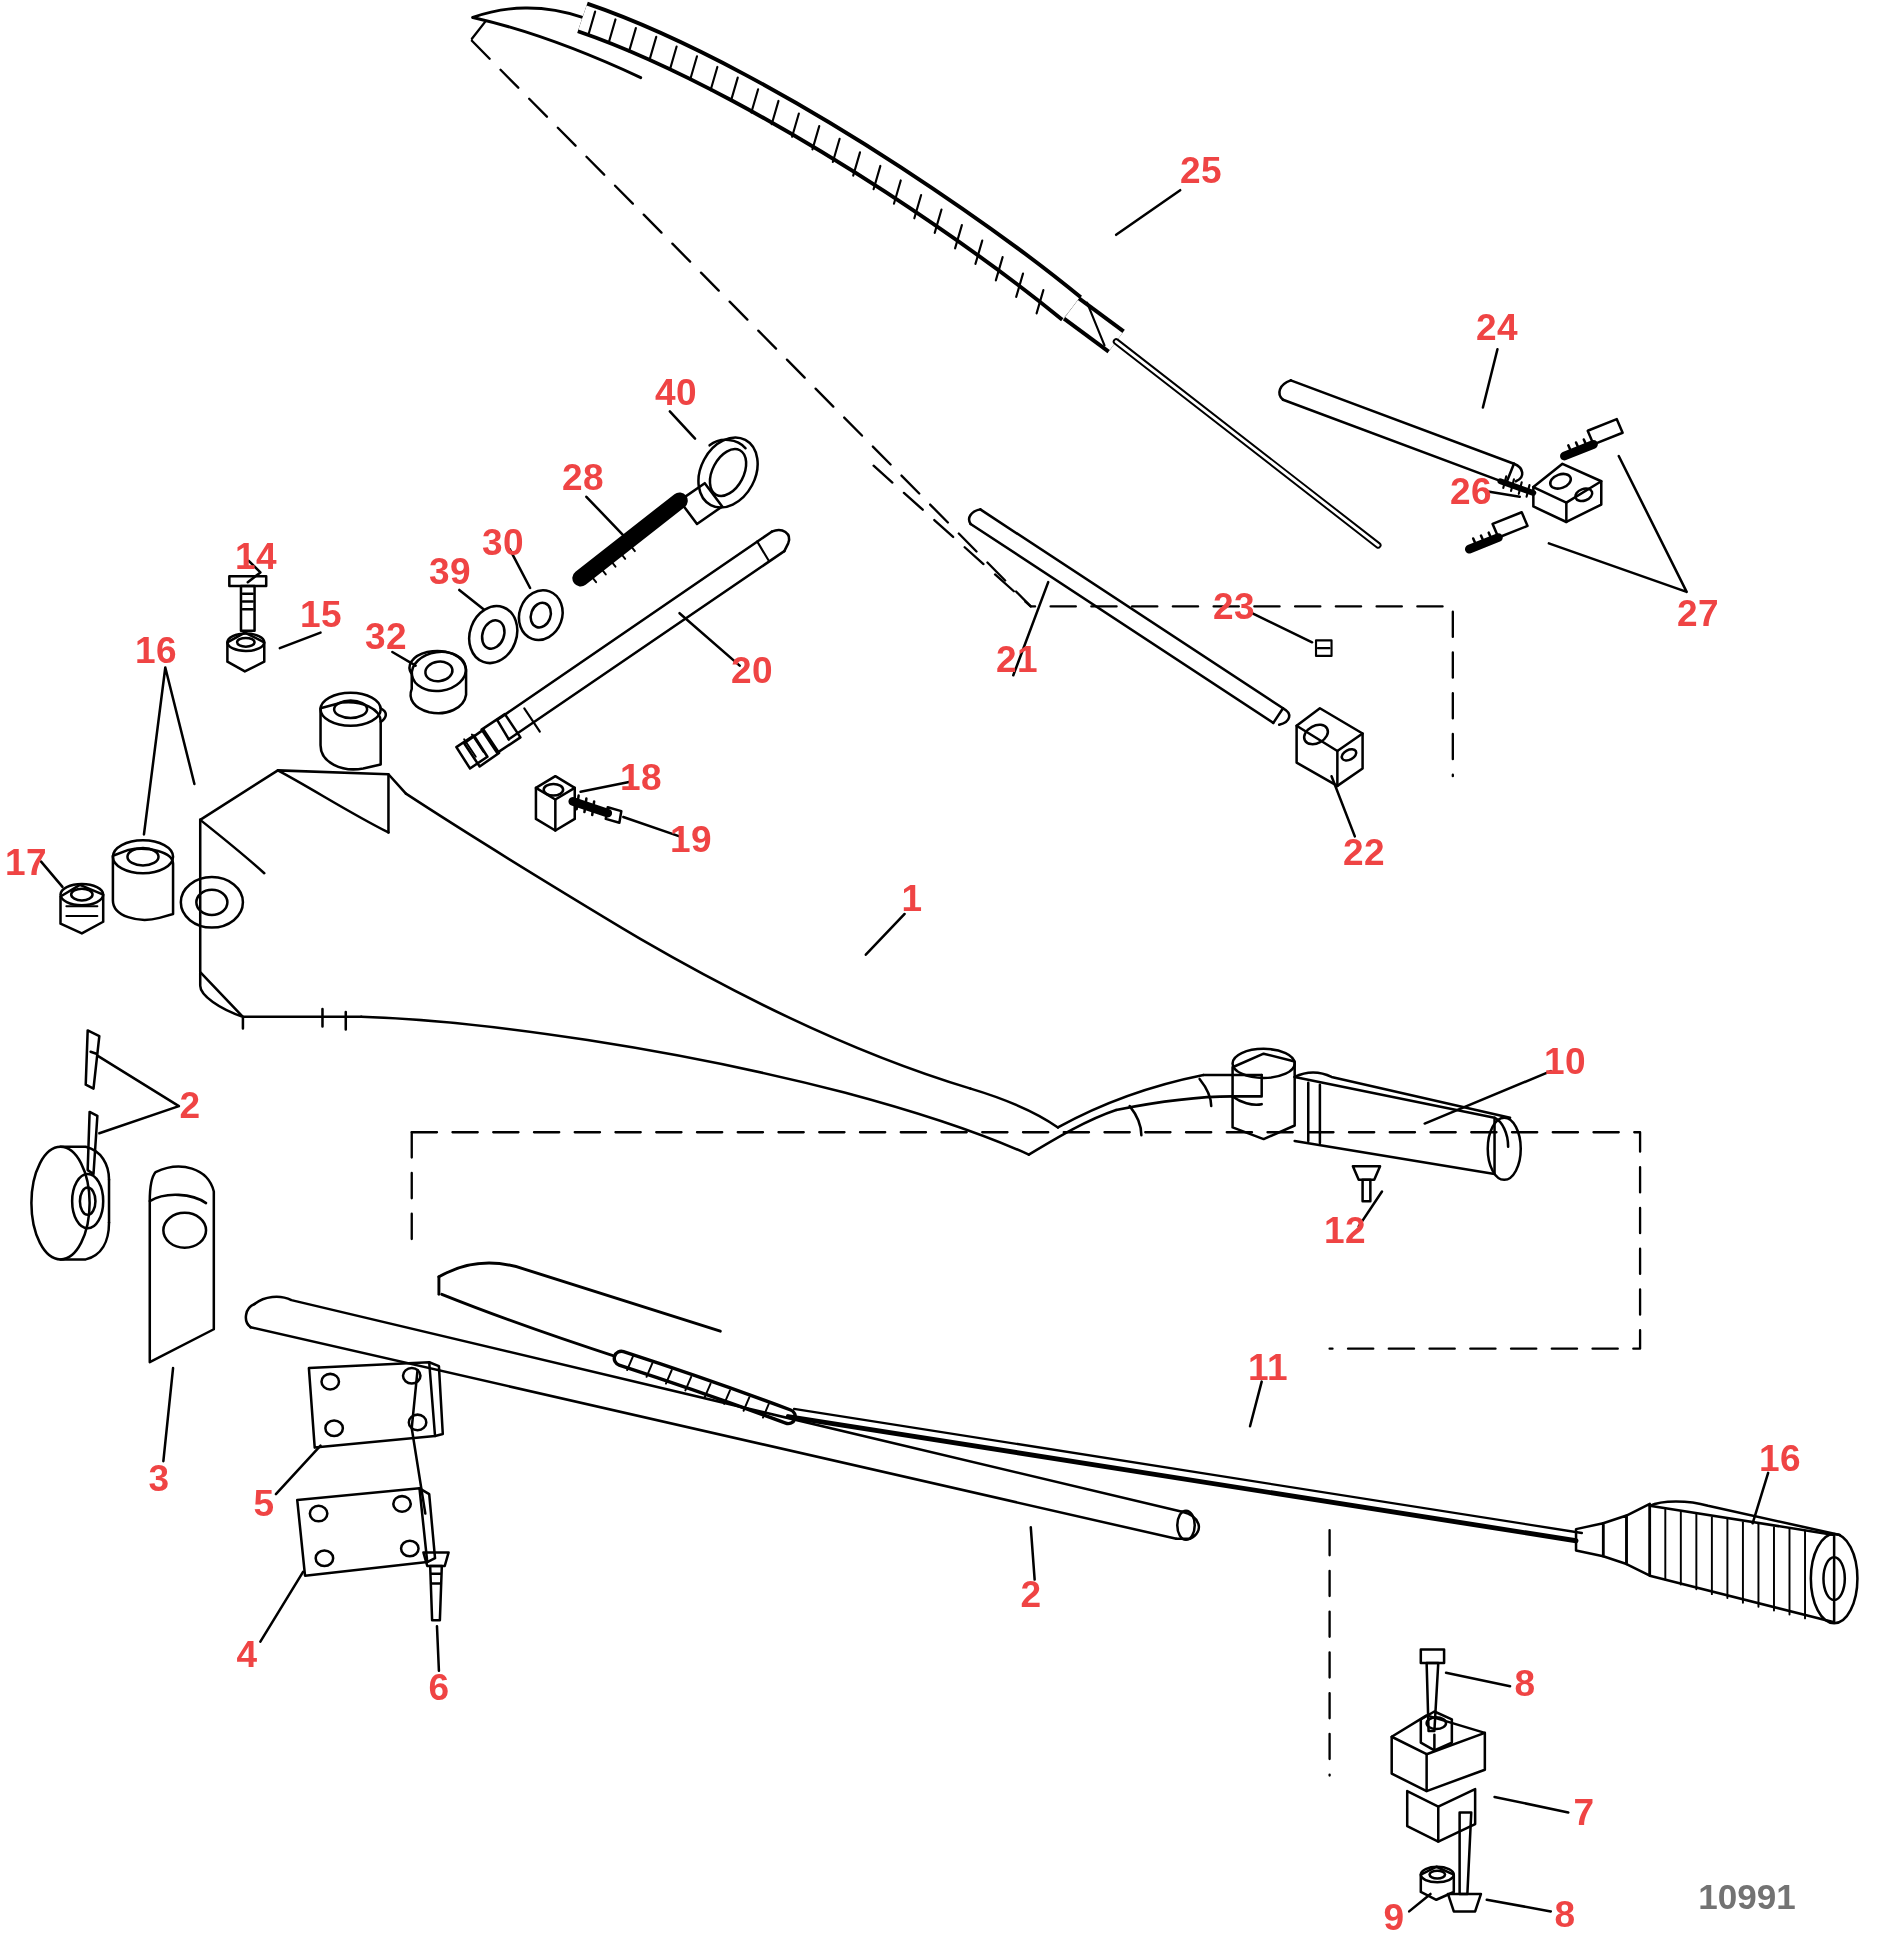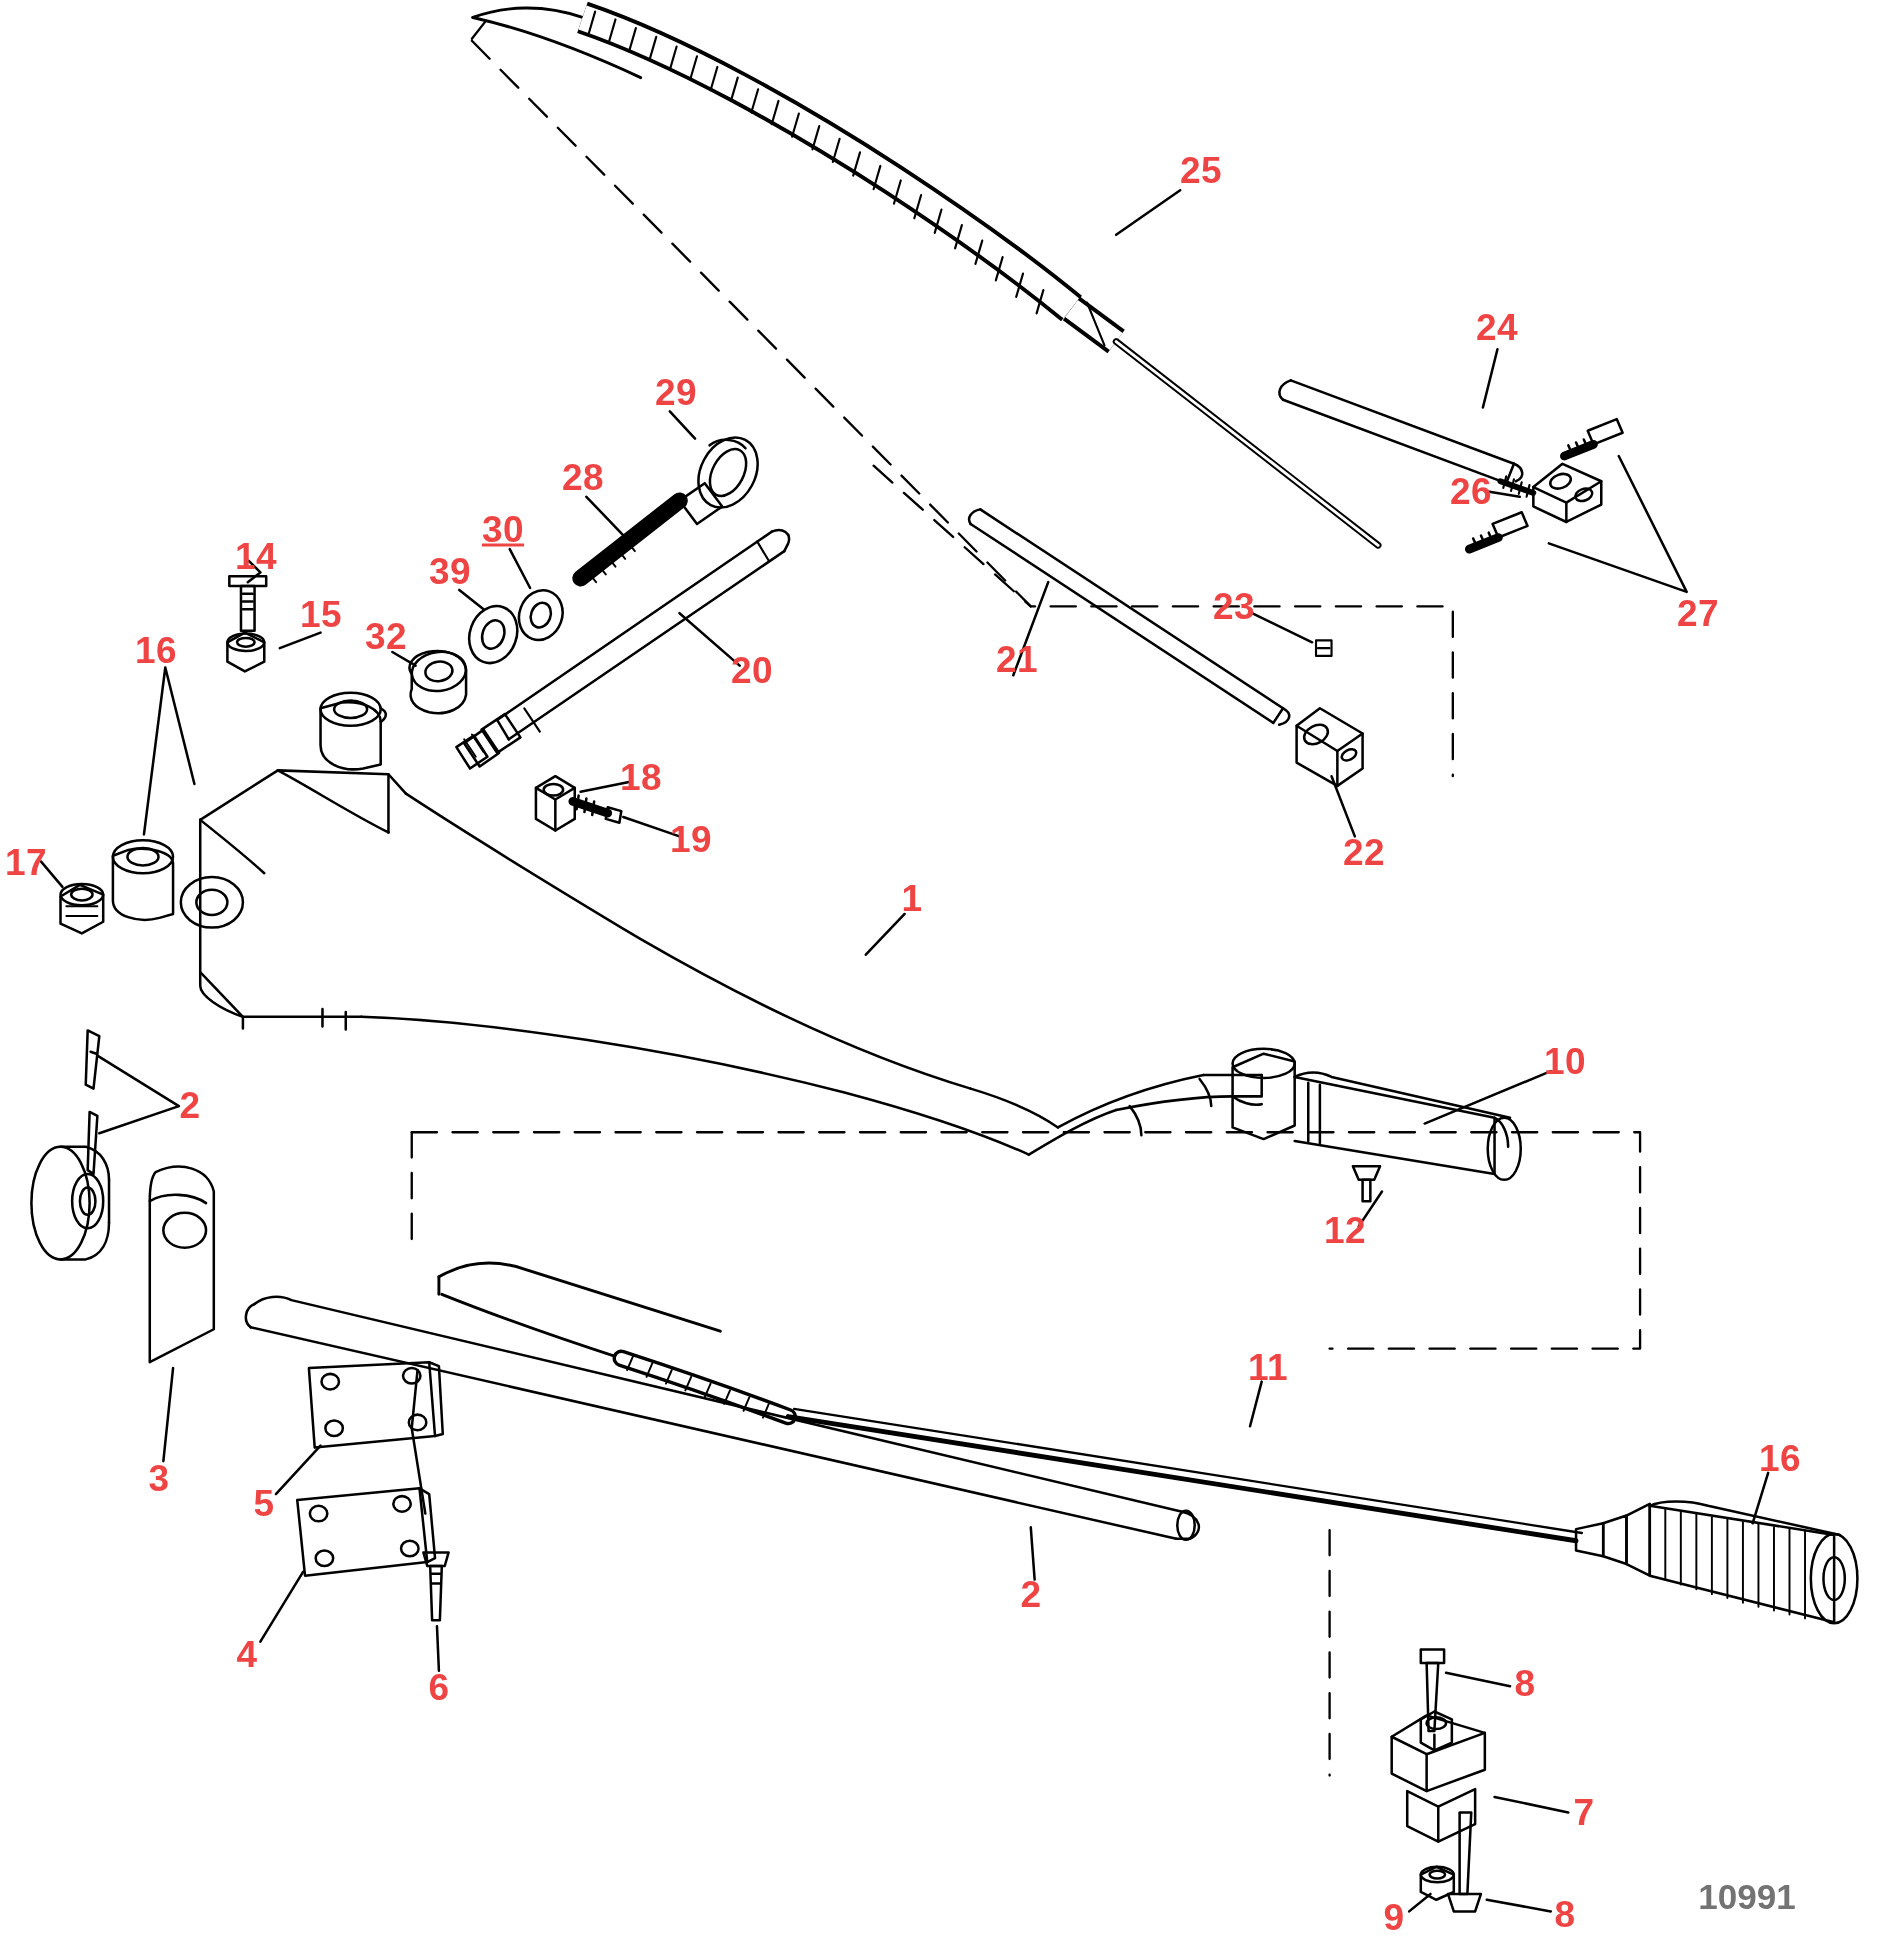--- a/index.html
+++ b/index.html
@@ -447,23 +447,23 @@
         <path d="M1452,1970 L1474,1952"></path>
         <path d="M1598,1970 L1532,1958"></path>
         <path d="M424,1472 L430,1412 M424,1472 L438,1560"></path>
       </g>
     </g>
   </svg>
 
   <div id="callout-layer">
       <div class="callout" style="left: 1201px; top: 170px;">25</div>
       <div class="callout" style="left: 1497px; top: 327px;">24</div>
-      <div class="callout" style="left: 676px; top: 392px;">29</div>
+      <div class="callout" style="left: 676px; top: 392px;">40</div>
       <div class="callout" style="left: 583px; top: 477px;">28</div>
-      <div class="callout" style="left: 503px; top: 529px; text-decoration: underline;">30</div>
+      <div class="callout" style="left: 503px; top: 542px;">30</div>
       <div class="callout" style="left: 1471px; top: 491px;">26</div>
       <div class="callout" style="left: 1698px; top: 613px;">27</div>
       <div class="callout" style="left: 450px; top: 571px;">39</div>
       <div class="callout" style="left: 1234px; top: 606px;">23</div>
       <div class="callout" style="left: 256px; top: 556px;">14</div>
       <div class="callout" style="left: 321px; top: 614px;">15</div>
       <div class="callout" style="left: 386px; top: 636px;">32</div>
       <div class="callout" style="left: 752px; top: 670px;">20</div>
       <div class="callout" style="left: 1017px; top: 659px;">21</div>
       <div class="callout" style="left: 156px; top: 650px;">16</div>

